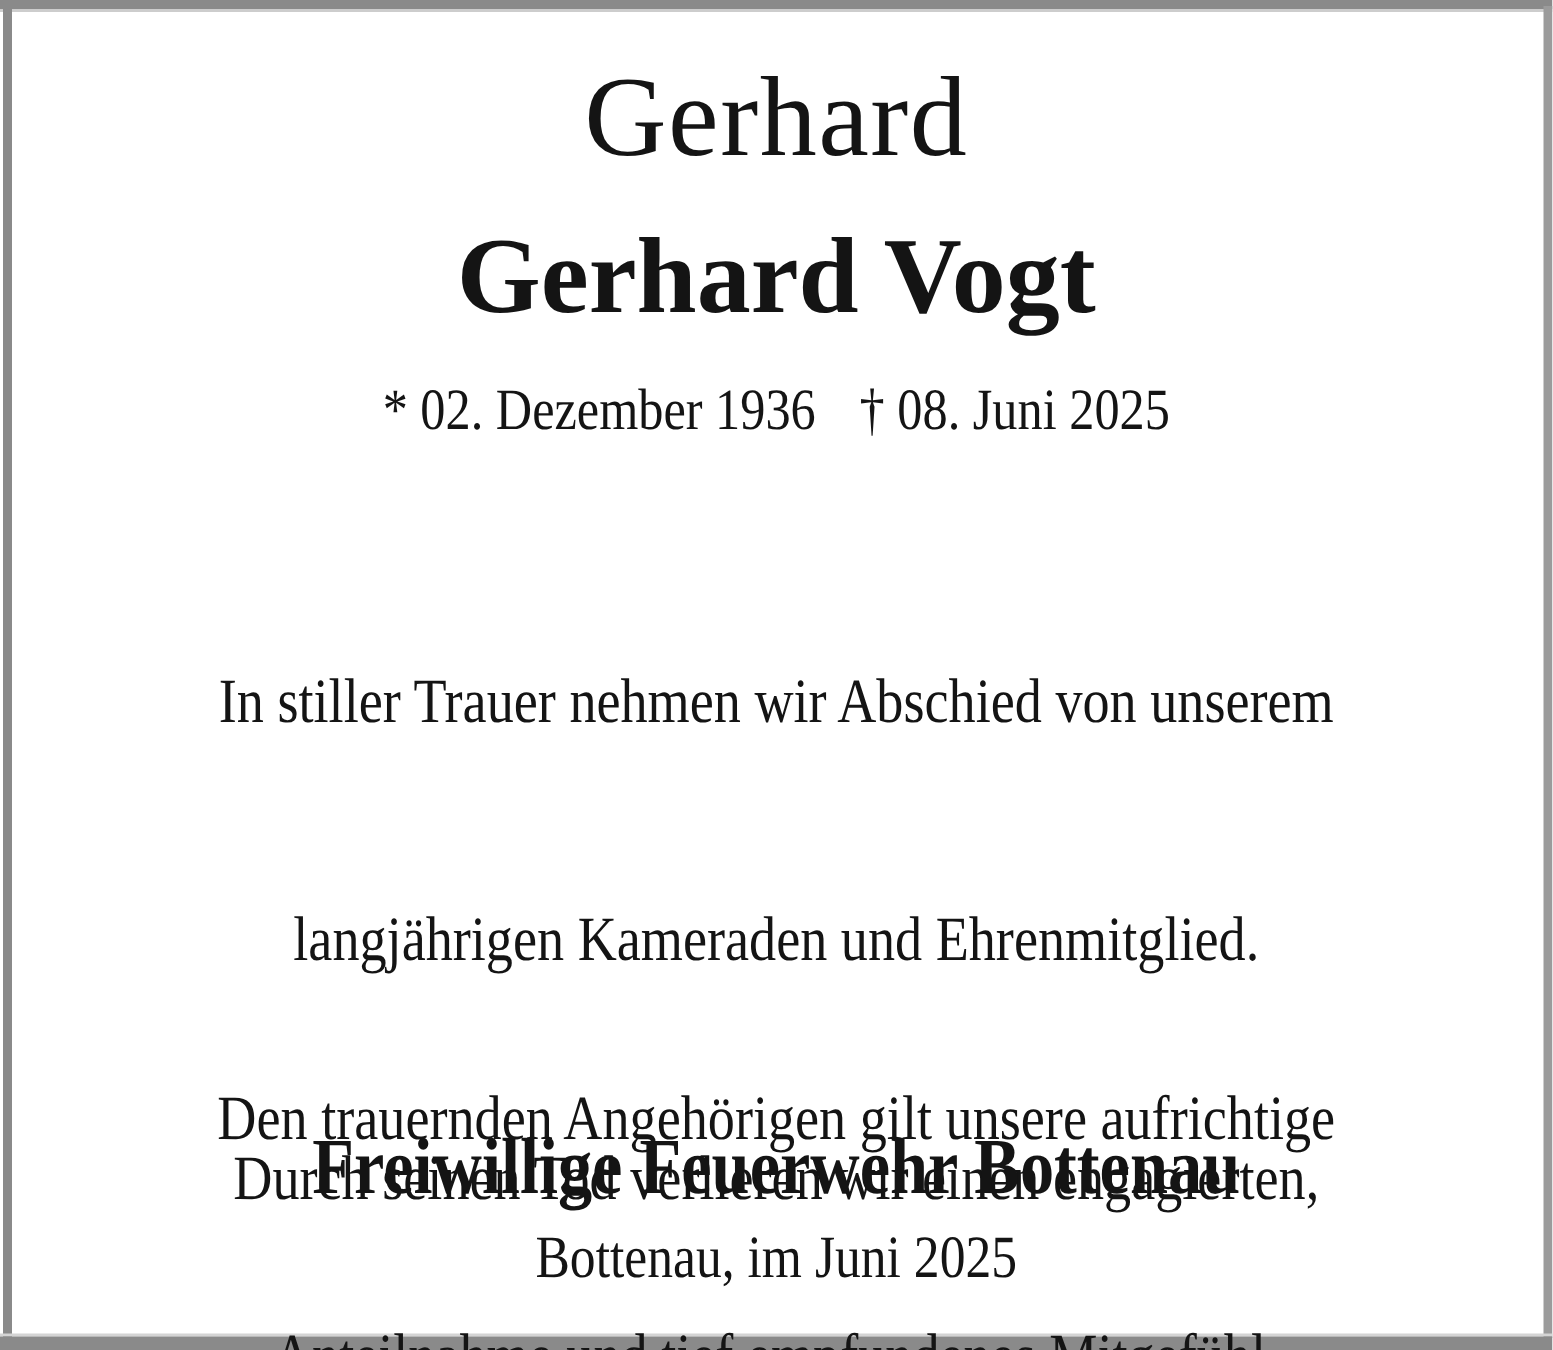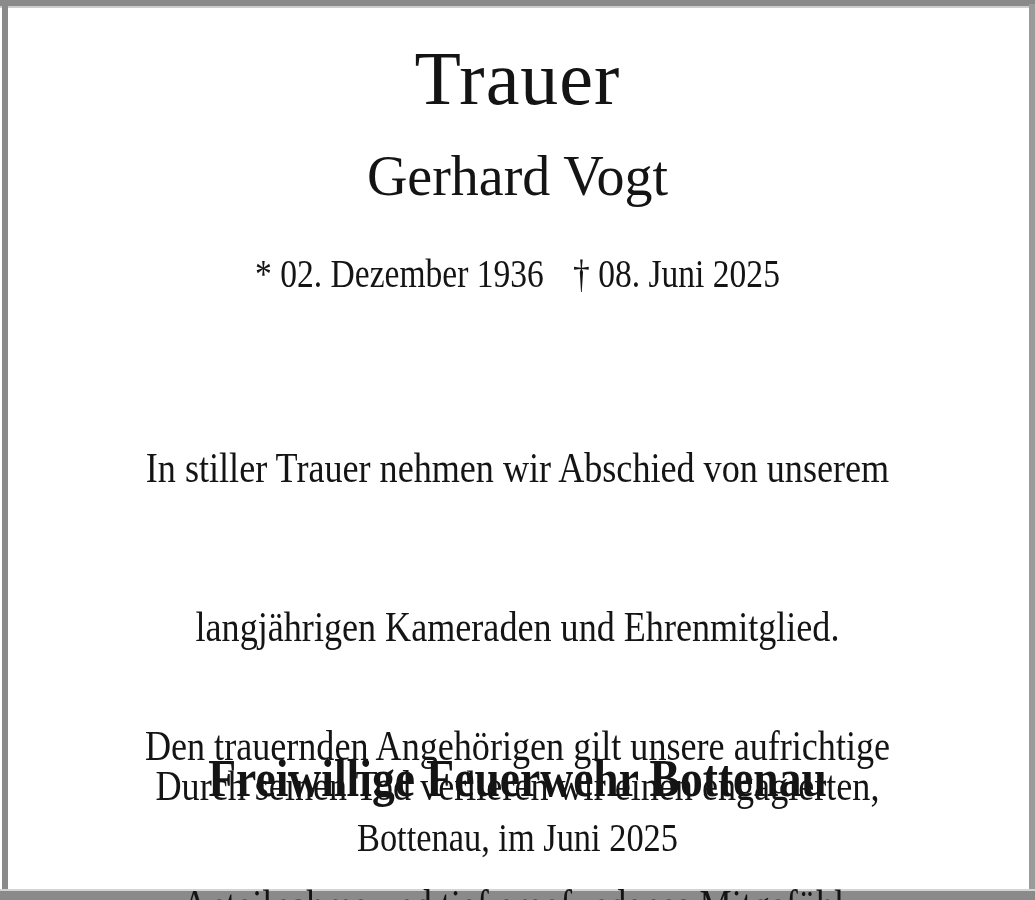--- a/index.html
+++ b/index.html
@@ -37,23 +37,23 @@
 
   .title {
     top: 40px;
     font-size: 76px;
     line-height: 1;
     font-weight: 400;
     letter-spacing: 1px;
   }
   .name {
     top: 148px;
-    font-size: 56px;
+    font-size: 72px;
     line-height: 1;
-    font-weight: 400;
+    font-weight: 700;
   }
   .dates {
     top: 254px;
     font-size: 39px;
     line-height: 1;
   }
   .dates .date-gap { display: inline-block; width: 34px; }
 
   .para1 {
     top: 336px;
@@ -80,21 +80,21 @@
 </head>
 <body>
 
 <div class="frame-strip frame-top"></div>
 <div class="frame-top-lite"></div>
 <div class="frame-strip frame-left"></div>
 <div class="frame-strip frame-right"></div>
 <div class="frame-bottom-lite"></div>
 <div class="frame-strip frame-bottom"></div>
 
-<div class="tblock title">Trauer</div>
+<div class="tblock title">Gerhard</div>
 
 <div class="tblock name">Gerhard Vogt</div>
 
 <div class="tblock dates condensed"><span>* 02. Dezember 1936</span><span class="date-gap"></span><span>† 08. Juni 2025</span></div>
 
 <div class="tblock para1 condensed">
   <div>In stiller Trauer nehmen wir Abschied von unserem</div>
   <div>langjährigen Kameraden und Ehrenmitglied.</div>
   <div>Durch seinen Tod verlieren wir einen engagierten,</div>
   

